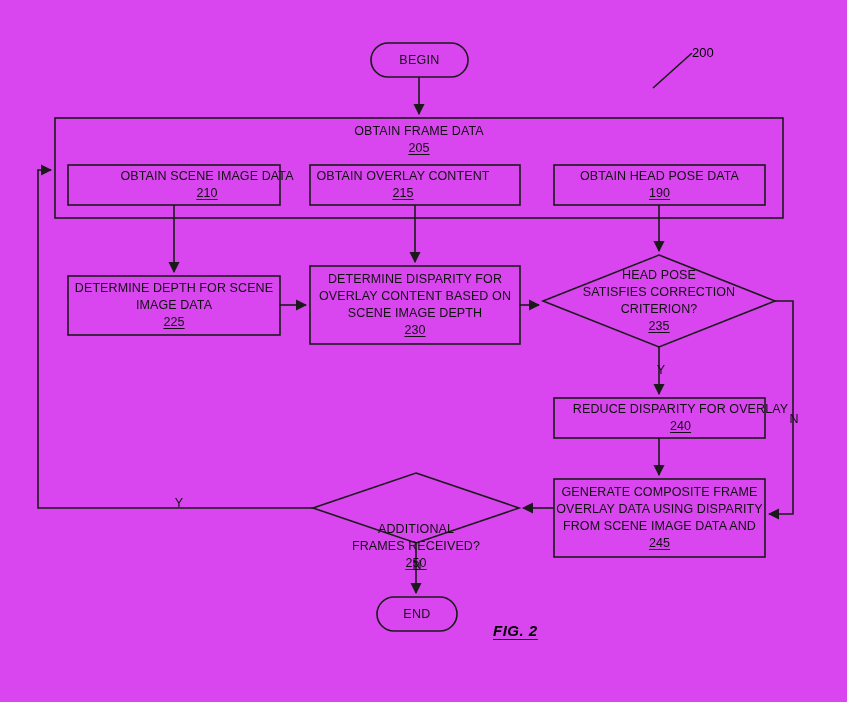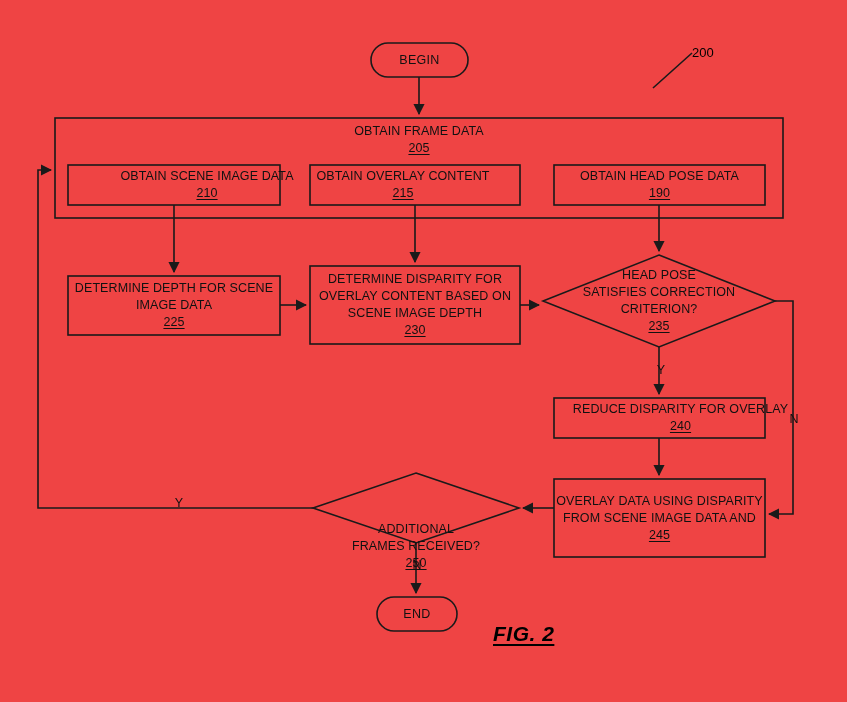--- a/index.html
+++ b/index.html
@@ -9,21 +9,21 @@
     background: #ffffff;
   }
   body {
     font-family: "Liberation Sans", sans-serif;
     color: #000000;
   }
   #figure-root {
     position: relative;
     width: 847px;
     height: 702px;
-    background: #ef4444;
+    background: #d946ef;
     overflow: hidden;
   }
   #figure-svg {
     position: absolute;
     left: 0;
     top: 0;
     width: 847px;
     height: 702px;
   }
   .node-label {
@@ -49,21 +49,21 @@
   }
   .edge-label {
     position: absolute;
     font-size: 12.5px;
     color: #111111;
     text-align: center;
   }
   .fig-caption {
     position: absolute;
     font-family: "Liberation Sans", sans-serif;
-    font-size: 21px;
+    font-size: 15px;
     font-weight: bold;
     font-style: italic;
     text-decoration: underline;
     text-underline-offset: 3px;
     letter-spacing: 0.5px;
   }
   .ref-200 {
     position: absolute;
     font-size: 13px;
   }
@@ -175,20 +175,21 @@
     <span>CRITERION?</span>
     <span class="ref">235</span>
   </div>
 
   <div class="node-label" style="left:554px; top:398px; width:253px; height:40px;">
     <span>REDUCE DISPARITY FOR OVERLAY</span>
     <span class="ref">240</span>
   </div>
 
   <div class="node-label" style="left:554px; top:479px; width:211px; height:78px;">
+    <span>GENERATE COMPOSITE FRAME</span>
     <span>OVERLAY DATA USING DISPARITY</span>
     <span>FROM SCENE IMAGE DATA AND</span>
     <span class="ref">245</span>
   </div>
 
   <div class="node-label" style="left:313px; top:478px; width:206px; height:62px;margin-top:37px;">
     <span>ADDITIONAL</span>
     <span>FRAMES RECEIVED?</span>
     <span class="ref">250</span>
   </div>

